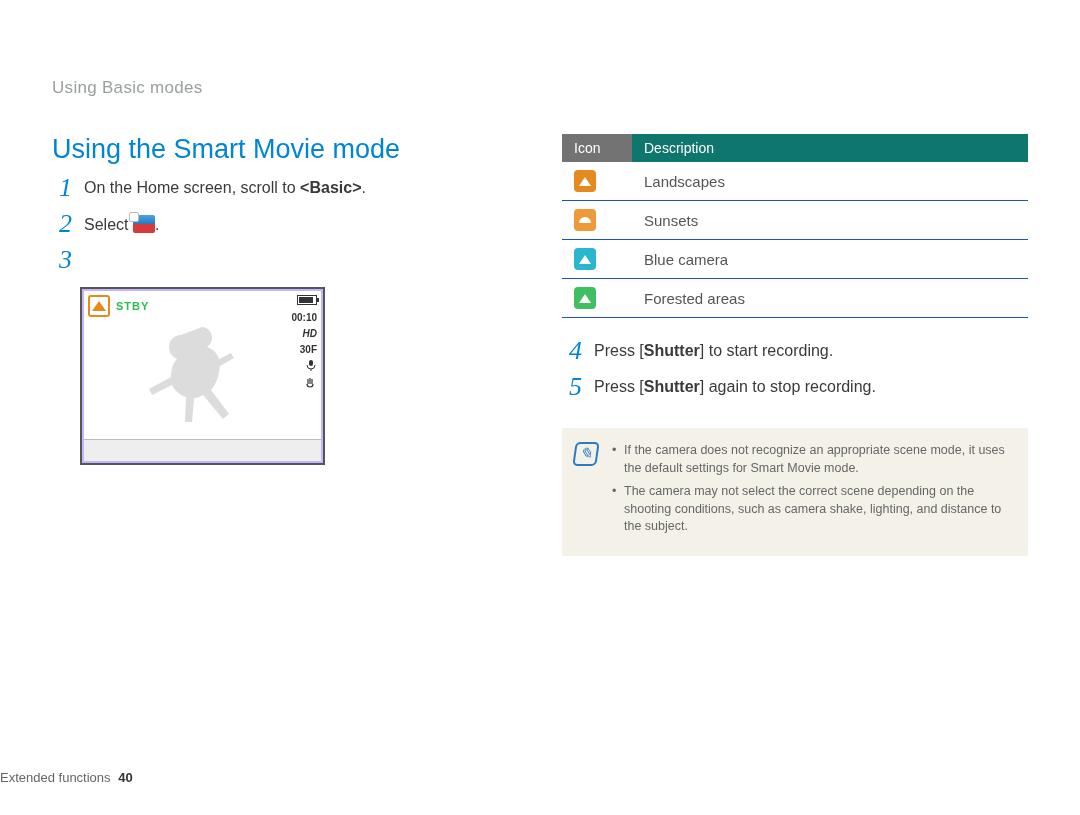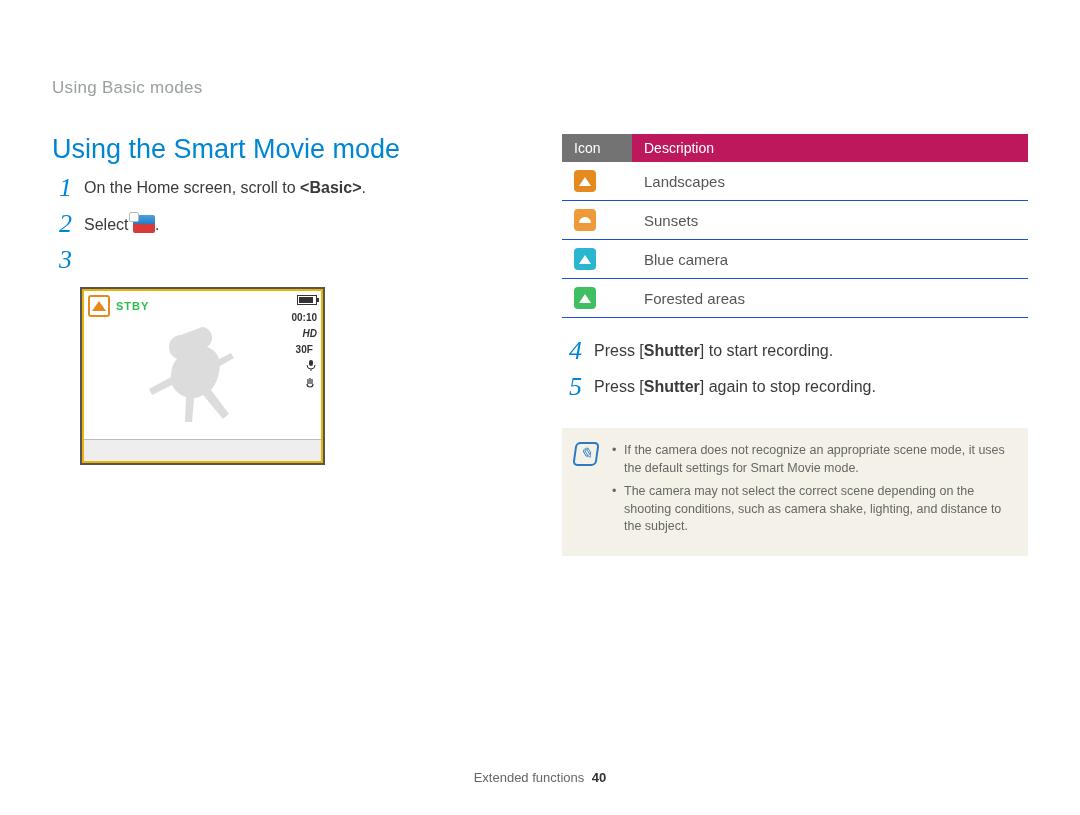--- a/index.html
+++ b/index.html
@@ -12,54 +12,54 @@
   .intro { font-size: 15px; line-height: 1.35; color: #555; margin-bottom: 20px; max-width: 460px; }
   .steps { list-style: none; }
   .step { display: flex; align-items: flex-start; gap: 12px; margin-bottom: 10px; }
   .num { color: #0085d4; font-size: 26px; font-style: italic; font-family: Georgia, serif; width: 20px; text-align: right; line-height: 1; }
   .step-body { font-size: 16px; color: #3a3a3a; padding-top: 4px; }
   .step-body .bold { font-weight: 700; }
   .sub-bullet { font-size: 14px; color: #6b6b6b; line-height: 1.35; margin: 4px 0 0 0; padding-left: 14px; position: relative; max-width: 380px; }
   .sub-bullet::before { content: "•"; position: absolute; left: 0; top: 0; }
   .mode-icon { display: inline-block; width: 22px; height: 18px; vertical-align: -3px; background: linear-gradient(#4aa3e0, #2a7bc4 49%, #d63a3a 50%); border-radius: 2px; position: relative; }
   .mode-icon::after { content: ""; position: absolute; left: -4px; top: -3px; width: 8px; height: 8px; background: #fff; border: 1px solid #bbb; border-radius: 2px; }
-  .shot { margin: 14px 0 0 28px; width: 245px; border: 2px solid #555; background: #eab308; padding: 2px; }
+  .shot { margin: 14px 0 0 28px; width: 245px; border: 2px solid #555; background: #c4b5fd; padding: 2px; }
   .shot-inner { background: #fff; height: 170px; position: relative; }
   .shot-top { position: absolute; top: 4px; left: 4px; right: 4px; display: flex; align-items: center; gap: 6px; font-size: 11px; }
   .icon-sq { width: 22px; height: 22px; border: 2px solid #e58a1f; border-radius: 3px; background: #fff; display: flex; align-items: center; justify-content: center; }
   .tri-o { width: 0; height: 0; border-left: 7px solid transparent; border-right: 7px solid transparent; border-bottom: 10px solid #e58a1f; }
   .stby { color: #2abf4a; font-weight: 700; letter-spacing: 1px; }
   .shot-right { position: absolute; top: 4px; right: 4px; text-align: right; font-size: 10px; color: #333; line-height: 1.4; }
   .shot-right div { margin-bottom: 2px; }
   .battery { width: 20px; height: 10px; border: 1px solid #333; display: inline-block; position: relative; }
   .battery::after { content: ""; position: absolute; right: -3px; top: 2px; width: 2px; height: 4px; background: #333; }
   .battery i { display: block; width: 14px; height: 6px; background: #333; margin: 1px; }
   .silhouette { position: absolute; left: 48px; top: 28px; opacity: .25; }
   .shot-bar { position: absolute; left: 0; right: 0; bottom: 0; height: 22px; background: #eee; border-top: 1px solid #bbb; }
 
   
   .tbl { width: 100%; border-collapse: collapse; margin-bottom: 20px; }
-  .tbl thead th { background: #be185d; color: #fff; font-weight: 400; font-size: 14px; text-align: left; padding: 6px 12px; }
+  .tbl thead th { background: #0f766e; color: #fff; font-weight: 400; font-size: 14px; text-align: left; padding: 6px 12px; }
   .tbl thead th:first-child { width: 70px; background: #737373; }
   .tbl td { padding: 8px 12px; border-bottom: 1px solid #1d4ed8; font-size: 15px; color: #555; }
   .ic { width: 22px; height: 22px; border-radius: 4px; display: flex; align-items: center; justify-content: center; }
   .ic .tri { width: 0; height: 0; border-left: 6px solid transparent; border-right: 6px solid transparent; border-bottom: 9px solid #fff; }
   .ic .sun { width: 12px; height: 6px; border-radius: 12px 12px 0 0; background: #fff; }
   .c-orange { background: #e58a1f; }
   .c-orange2 { background: #ee9a39; }
   .c-cyan { background: #2bb6d0; }
   .c-green { background: #3fbf62; }
 
   .note { background: #f4f2e8; border-radius: 2px; padding: 14px 16px 14px 50px; position: relative; font-size: 12.5px; color: #666; line-height: 1.4; }
   .note-icon { position: absolute; left: 12px; top: 14px; width: 24px; height: 24px; border: 2px solid #2a7bc4; border-radius: 5px; color: #2a7bc4; display: flex; align-items: center; justify-content: center; font-style: italic; font-family: Georgia, serif; font-size: 16px; transform: skewX(-8deg); }
   .note ul { list-style: none; }
   .note li { position: relative; padding-left: 12px; margin-bottom: 6px; }
   .note li::before { content: "•"; position: absolute; left: 0; }
 
-  .footer { position: absolute; bottom: 30px; left: 0; right: 0; text-align: center; font-size: 13px; color: #666; }
+  .footer { position: absolute; bottom: 30px; left: 0; right: 0; text-align: left; font-size: 13px; color: #666; }
   .footer .pg { font-weight: 700; color: #333; margin-left: 4px; }
 </style>
 </head>
 <body>
 
 <div class="page">
   <div class="breadcrumb">Using Basic modes</div>
 
   <div class="columns">
 
@@ -89,21 +89,21 @@
           <div class="shot-top">
             <span class="icon-sq">
                 <span class="tri-o"></span>
               </span>
             <span class="stby">STBY</span>
           </div>
           <div class="shot-right">
             <div><span class="battery"><i></i></span></div>
             <div style="font-weight:700;">00:10</div>
             <div style="font-weight:700;font-style:italic;">HD</div>
-            <div style="font-weight:700;text-align:center;">30F</div>
+            <div style="font-weight:700;">30F</div>
             <div>
               <svg width="12" height="12" viewBox="0 0 12 12">
                   <rect x="4" y="1" width="4" height="6" rx="2" fill="#333"></rect>
                   <path d="M2 6a4 4 0 0 0 8 0" stroke="#333" fill="none"></path>
                   <line x1="6" y1="10" x2="6" y2="12" stroke="#333"></line>
                 </svg>
             </div>
             <div>
               <svg width="14" height="12" viewBox="0 0 14 12">
                   <path d="M5 2v5M7 1v6M9 2v5M4 7c0 2 1 3 3 3s3-1 3-3" stroke="#333" fill="none" stroke-width="1.2"></path>

